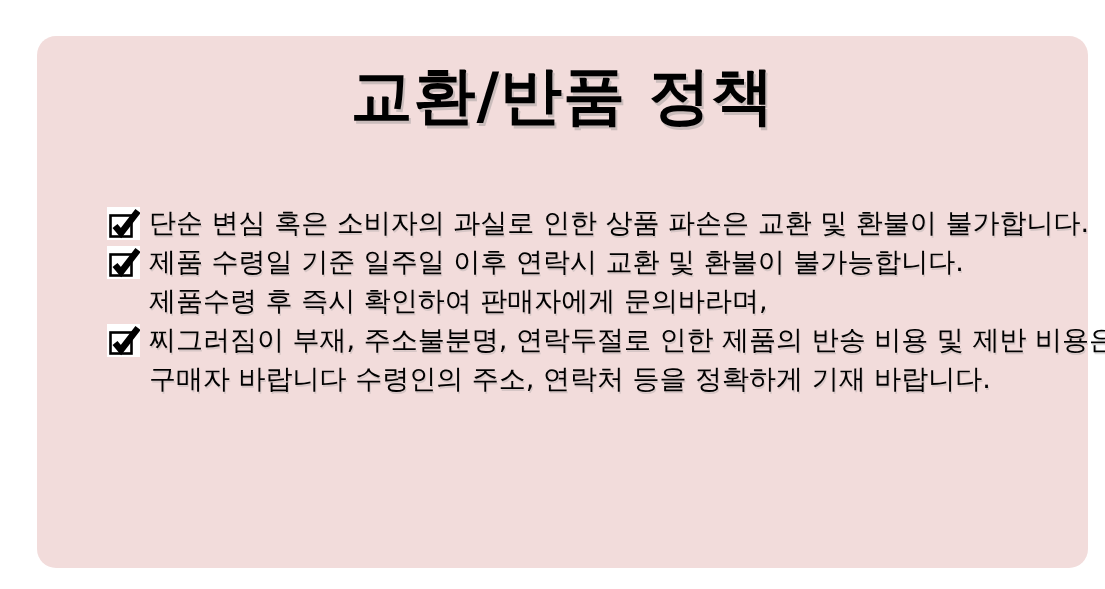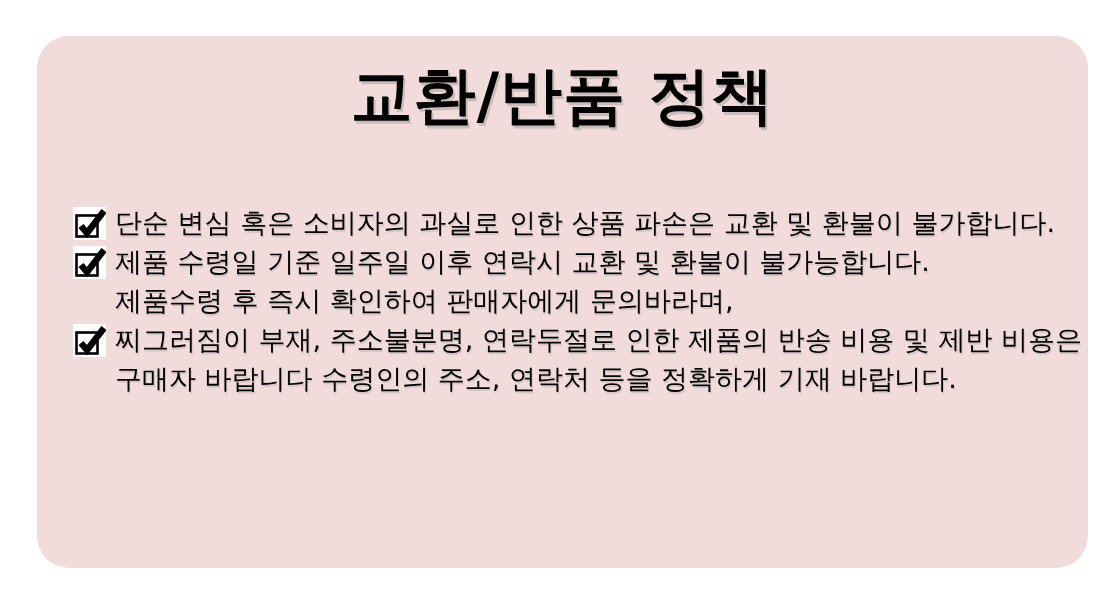--- a/index.html
+++ b/index.html
@@ -16,21 +16,21 @@
     width: 1105px;
     height: 589px;
   }
   .policy-card {
     position: absolute;
     left: 37px;
     top: 36px;
     width: 1051px;
     height: 532px;
     background: #f2dcdb;
-    border-radius: 32px;
+    border-radius: 19px;
   }
   .policy-title {
     position: absolute;
     left: 0;
     right: 0;
     top: 18px;
     text-align: center;
     font-size: 62px;
     font-weight: bold;
     letter-spacing: 1px;
@@ -40,20 +40,21 @@
   }
   .policy-list {
     position: absolute;
     left: 36px;
     top: 167px;
     right: 14px;
   }
   .policy-item {
     display: flex;
     align-items: flex-start;
+    margin-left: 34px;
   }
   .checkbox {
     flex: 0 0 33px;
     width: 33px;
     height: 33px;
     margin-right: 9px;
     margin-top: 4px;
   }
   .checkbox svg { display: block; }
   .lines { flex: 1; min-width: 0; }

